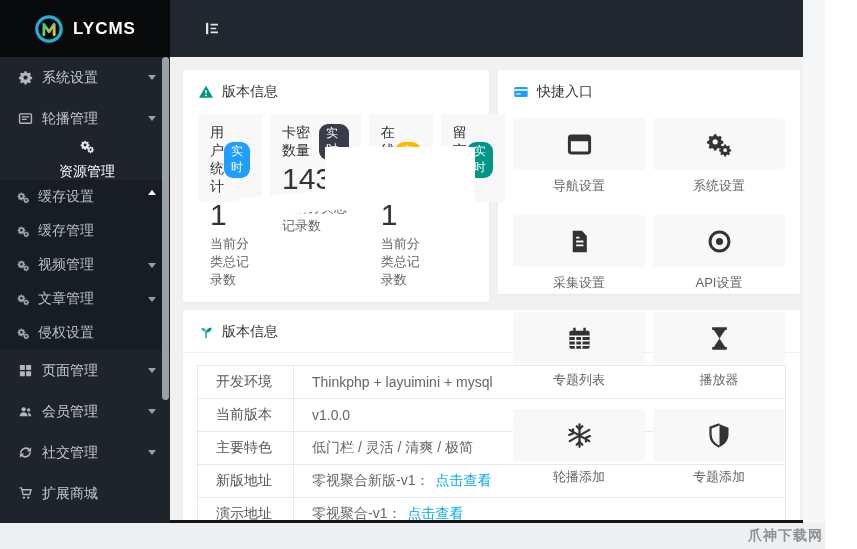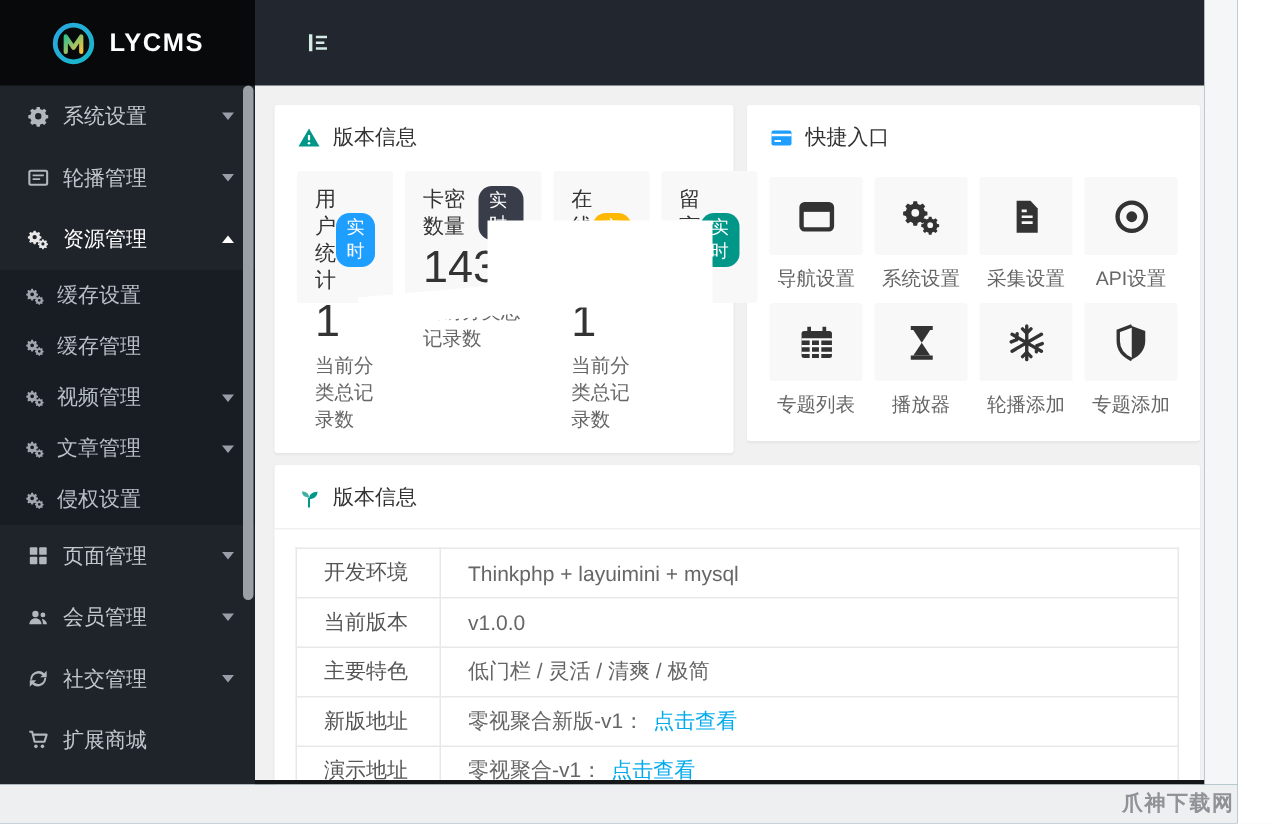--- a/index.html
+++ b/index.html
@@ -13,21 +13,21 @@
   .app-bottom-line{position:absolute;left:170px;top:520px;width:633px;height:3px;background:#14161a;}
   .watermark{position:absolute;right:2px;top:527px;font-size:14px;font-weight:700;color:#8f9296;letter-spacing:1px;}
 
   
   .sidebar{position:absolute;left:0;top:0;width:170px;height:523px;background:#1f232a;}
   .logo{height:57px;background:#08090b;display:flex;align-items:center;justify-content:center;gap:9px;}
   .logo-text{color:#fff;font-weight:700;font-size:17px;letter-spacing:1px;}
   .menu{list-style:none;margin:0;padding:0;}
   .m-item{height:41px;display:flex;align-items:center;gap:9px;padding:0 14px 0 18px;color:#c3c8cf;font-size:14px;cursor:pointer;}
   .m-item .ic{width:15px;height:15px;flex:0 0 15px;opacity:.9;}
-  .m-item.active{color:#fff;}
+  .m-item.active{color:#fff;flex-direction:column;}
   .submenu{list-style:none;margin:0;padding:0;background:#181c23;}
   .s-item{height:34px;display:flex;align-items:center;gap:8px;padding:0 14px 0 17px;color:#b9bfc7;font-size:14px;cursor:pointer;}
   .s-item .ic{width:13px;height:13px;flex:0 0 13px;opacity:.85;}
   .chev{margin-left:auto;width:0;height:0;border-left:4px solid transparent;border-right:4px solid transparent;}
   .chev.down{border-top:5px solid #989ea7;}
   .chev.up{border-bottom:5px solid #fff;}
   .side-scroll{position:absolute;right:1px;top:57px;width:7px;height:343px;background:#9aa0a6;border-radius:4px;cursor:pointer;}
 
   
   .topbar{position:absolute;left:170px;top:0;width:633px;height:57px;background:#22262e;}
@@ -45,21 +45,21 @@
   .tile{background:#f8f8f8;border-radius:2px;height:88px;padding:10px 12px;}
   .tile-top{display:flex;align-items:center;justify-content:space-between;}
   .tile-title{font-size:14px;color:#333;}
   .badge{font-size:12px;color:#fff;padding:2px 7px;border-radius:9px;line-height:1.3;}
   .tile-value{font-size:30px;color:#333;line-height:1.2;margin-top:1px;}
   .tile-sub{font-size:13px;color:#666;margin-top:2px;}
   .blob1{position:absolute;right:14px;bottom:12px;width:150px;height:58px;background:#fff;}
   .blob2{position:absolute;right:130px;bottom:4px;width:120px;height:20px;background:#fff;transform:rotate(-5deg);}
 
   .card-quick{flex:1;height:224px;}
-  .quick-grid{display:grid;grid-template-columns:repeat(4,1fr);gap:7px 8px;padding:6px 15px 12px;}
+  .quick-grid{display:grid;grid-template-columns:repeat(2,1fr);gap:20px 8px;padding:6px 15px 12px;}
   .q-item{text-align:center;cursor:pointer;}
   .q-tile{height:52px;background:#f8f8f8;border-radius:2px;display:flex;align-items:center;justify-content:center;color:#333;}
   .q-tile .ic{width:27px;height:27px;}
   .q-label{font-size:13px;color:#666;margin-top:7px;}
 
   .card-version{margin-top:8px;height:260px;}
   .card-version .card-head{border-bottom:1px solid #f0f0f0;}
   .v-table{margin:12px 14px;border-collapse:collapse;width:calc(100% - 28px);}
   .v-table td{border:1px solid #e8e8e8;height:33px;font-size:14px;padding:0 0 0 18px;}
   .v-label{width:96px;color:#555;}

